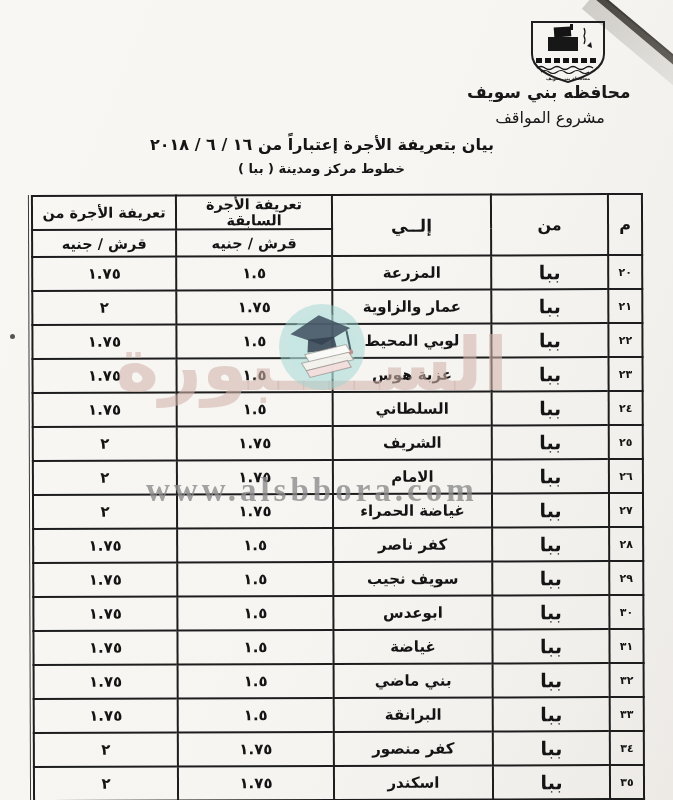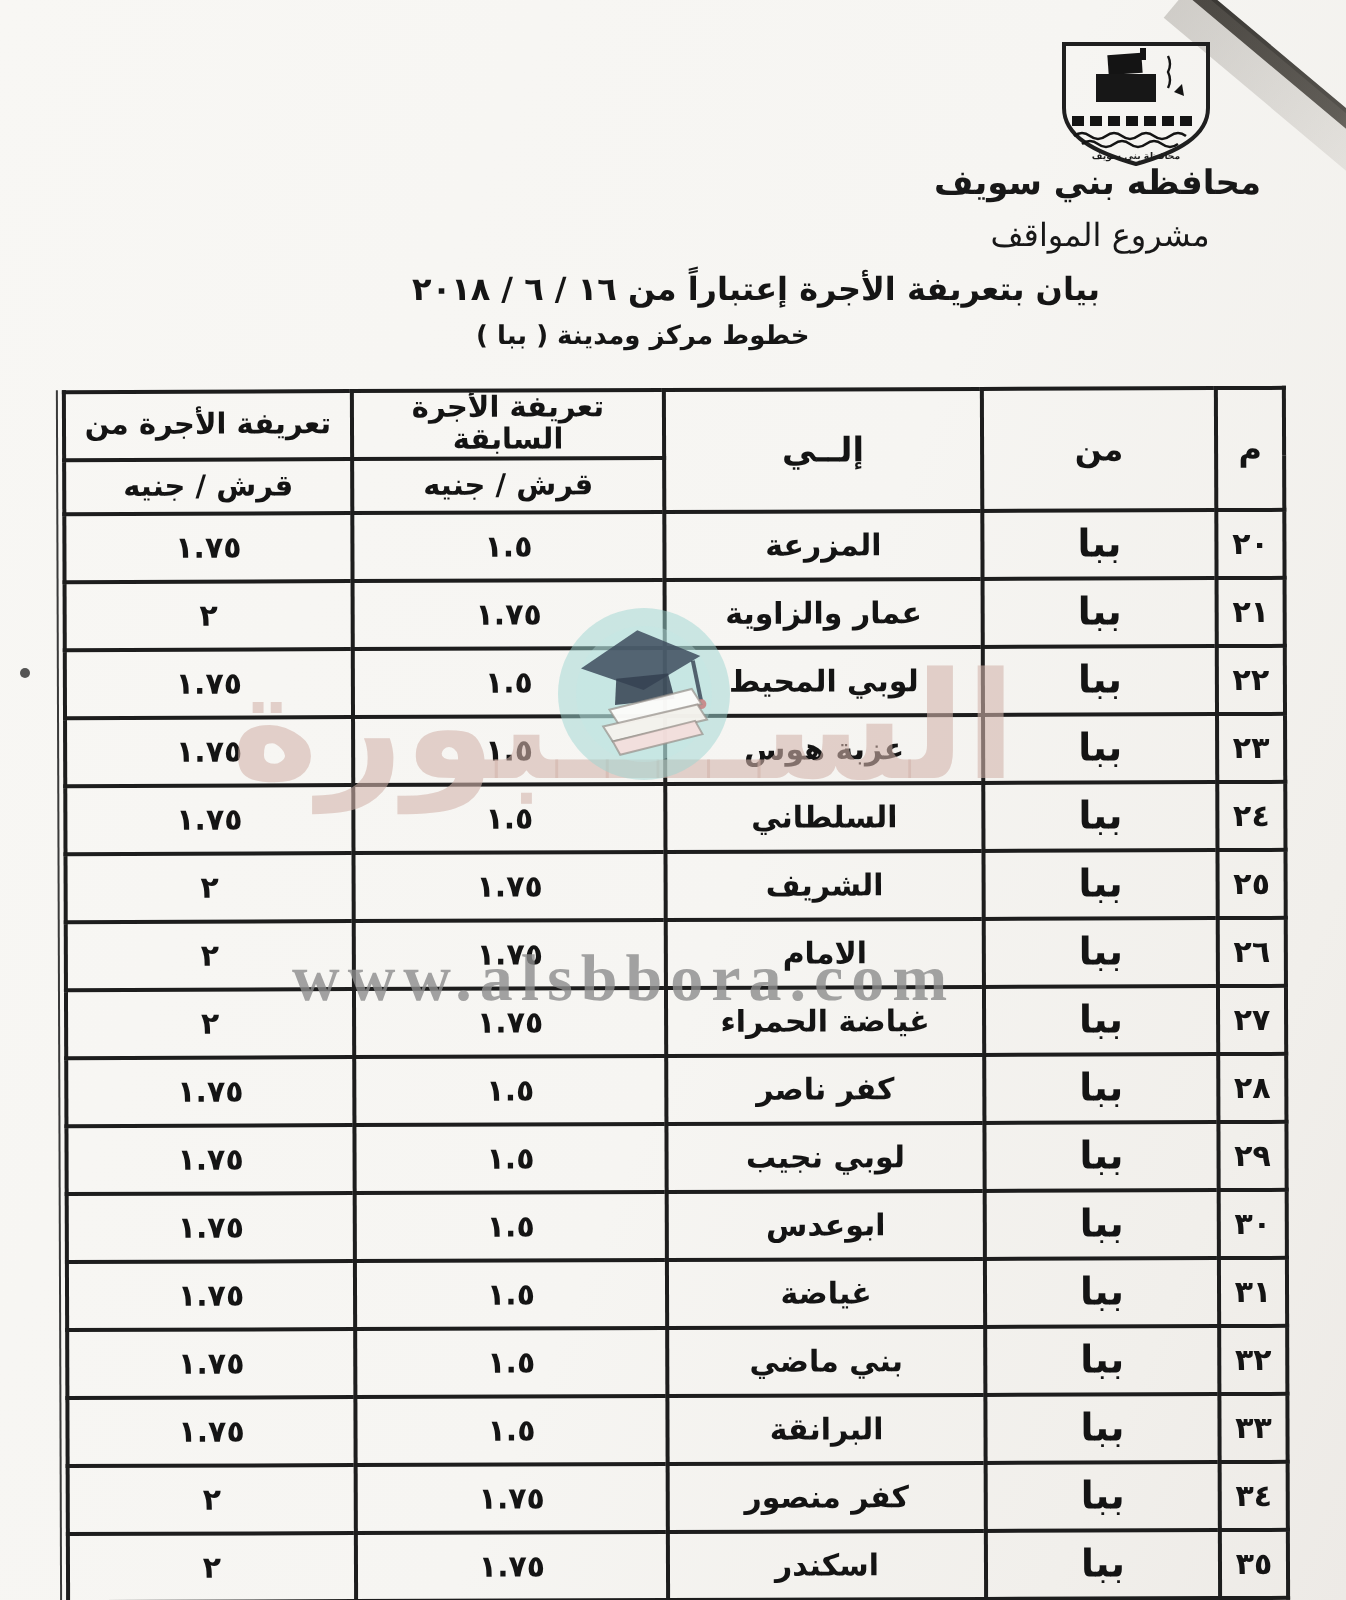--- a/index.html
+++ b/index.html
@@ -28,21 +28,21 @@
   .org-name{
     position:absolute;right:26px;top:82px;width:180px;
     font-size:17px;font-weight:bold;color:#181818;text-align:left;letter-spacing:.5px;
   }
   .project-name{
     position:absolute;right:58px;top:108px;width:130px;
     font-size:16px;font-weight:normal;color:#181818;text-align:center;
   }
   .doc-title{
     position:absolute;left:150px;top:135px;width:400px;
-    font-size:16px;font-weight:bold;color:#151515;text-align:right;
+    font-size:16px;font-weight:bold;color:#151515;text-align:left;
   }
   .doc-subtitle{
     position:absolute;left:238px;top:161px;width:295px;
     font-size:13px;font-weight:bold;color:#151515;text-align:left;
   }
   .table-wrap{
     position:absolute;left:29px;top:194px;
     border-left:1px solid #3a3a3a;border-bottom:1px solid #3a3a3a;
     padding:0 0 2px 2px;
     transform:rotate(-0.2deg);
@@ -54,21 +54,21 @@
   table.fare th,table.fare td{
     border:2px solid #1d1d1d;text-align:center;vertical-align:middle;
     color:#141414;font-weight:bold;padding:0;overflow:hidden;
   }
   thead tr{height:27px;}
   thead th{font-size:14.5px;}
   th.col-serial{font-size:16px;}
   th.col-from{font-size:16px;}
   th.col-to{font-size:17px;}
   tbody tr{height:34px;}
-  td.c-serial{font-size:15px;letter-spacing:4px;padding-right:4px;}
+  td.c-serial{font-size:11px;letter-spacing:4px;padding-right:4px;}
   td.c-from{font-size:19px;}
   td.c-to{font-size:15px;}
   td.c-prev,td.c-new{font-size:15px;letter-spacing:1px;}
   
   .wm-word{
     position:absolute;left:178px;top:318px;width:330px;height:100px;
     font-size:74px;font-weight:bold;line-height:92px;text-align:center;
     color:rgba(211,180,170,.58);direction:rtl;white-space:nowrap;
     pointer-events:none;z-index:5;
   }
@@ -208,21 +208,21 @@
       <td class="c-serial">٢٨</td>
       <td class="c-from">ببا</td>
       <td class="c-to">كفر ناصر</td>
       <td class="c-prev">١.٥</td>
       <td class="c-new">١.٧٥</td>
     </tr>
 
     <tr>
       <td class="c-serial">٢٩</td>
       <td class="c-from">ببا</td>
-      <td class="c-to">لوبي نجيب</td>
+      <td class="c-to">سويف نجيب</td>
       <td class="c-prev">١.٥</td>
       <td class="c-new">١.٧٥</td>
     </tr>
 
     <tr>
       <td class="c-serial">٣٠</td>
       <td class="c-from">ببا</td>
       <td class="c-to">ابوعدس</td>
       <td class="c-prev">١.٥</td>
       <td class="c-new">١.٧٥</td>

